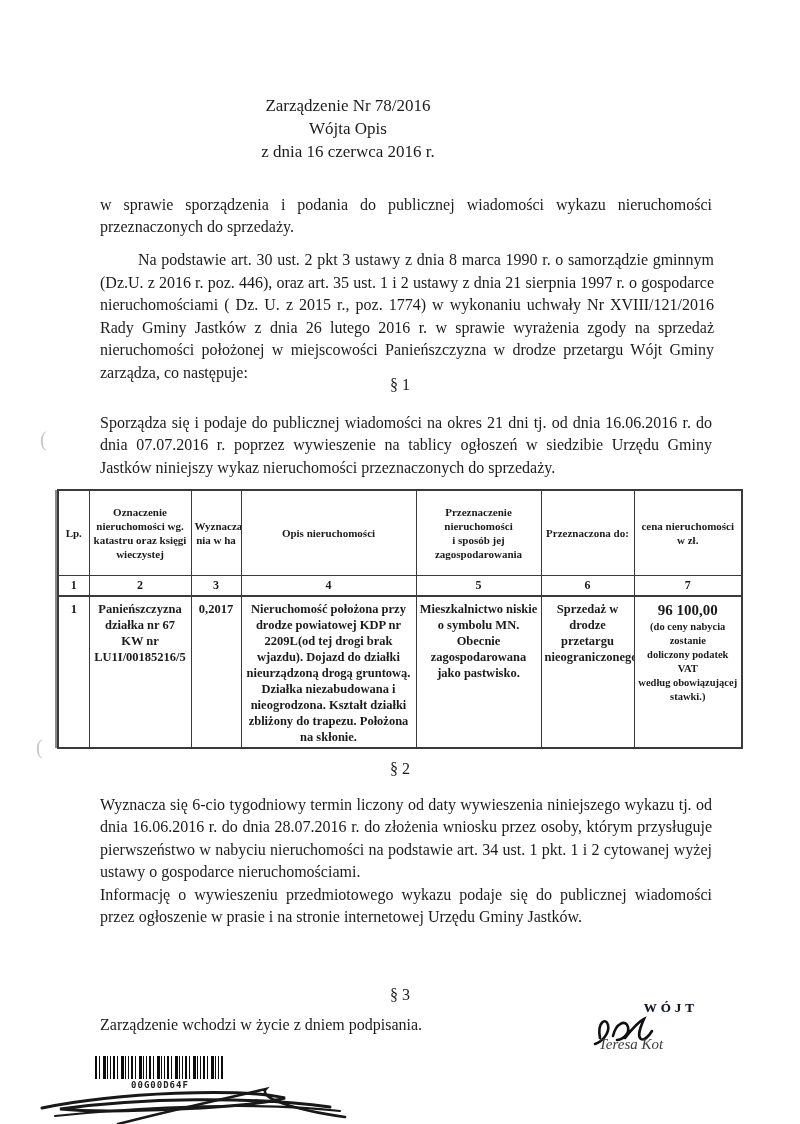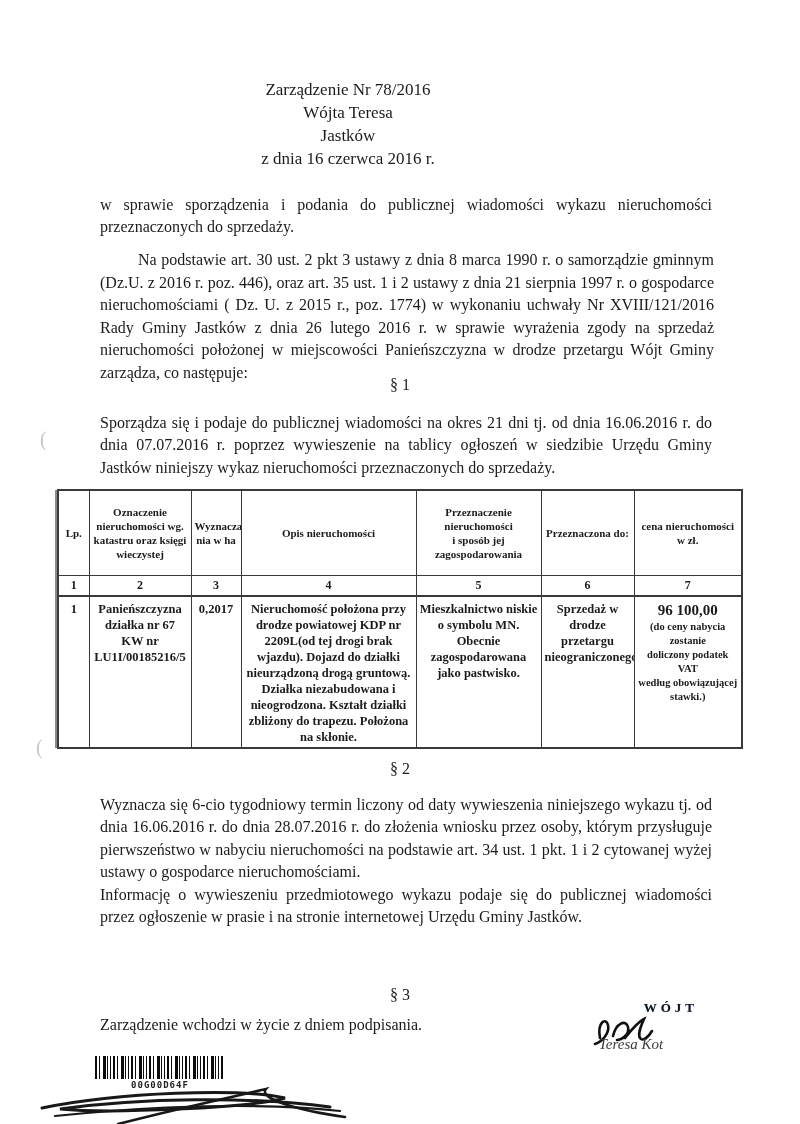--- a/index.html
+++ b/index.html
@@ -4,21 +4,21 @@
 <style>
   html,body{margin:0;padding:0;background:#e8e8e8;}
   .page{
     position:relative;width:800px;height:1124px;background:#ffffff;
     font-family:"Liberation Serif","DejaVu Serif",serif;color:#1b1b1b;
     overflow:hidden;margin:0 auto;
   }
   .abs{position:absolute;}
   .just{text-align:justify;}
   .pre{white-space:pre-line;}
-  .title-block{top:78px;left:0;width:696px;font-size:17px;line-height:23px;text-align:center;}
+  .title-block{top:94px;left:0;width:696px;font-size:17px;line-height:23px;text-align:center;}
   .subject{top:194px;left:100px;width:612px;font-size:16px;line-height:22px;}
   .legal{top:249px;left:100px;width:614px;font-size:16px;line-height:22.6px;text-indent:38px;}
   .sec-head{left:0;width:800px;text-align:center;font-size:16px;}
   .body-par{left:100px;width:612px;font-size:16px;line-height:22.4px;}
   
   table.wykaz{
     position:absolute;top:489px;left:57px;width:684px;border-collapse:collapse;
     table-layout:fixed;border:2px solid #3a3a3a;
     box-shadow:-3px 0 0 -1px #8a8a8a;
   }
@@ -56,22 +56,21 @@
   .bottom-scribble{top:1086px;left:0;}
   .artifact{color:#c6c6c6;font-size:20px;}
 </style>
 </head>
 <body>
 
 <div class="page">
 
   <div class="abs title-block">
     <div>Zarządzenie Nr  78/2016</div>
-    <div>Wójta Teresa</div>
-    <div>Jastków</div>
+    <div>Wójta Opis</div>
     <div>z dnia 16 czerwca 2016 r.</div>
   </div>
 
   <div class="abs subject just">w sprawie sporządzenia i podania do publicznej wiadomości wykazu nieruchomości przeznaczonych do sprzedaży.</div>
 
   <div class="abs legal just">Na podstawie art. 30 ust. 2 pkt 3 ustawy z dnia 8 marca 1990 r. o samorządzie gminnym (Dz.U. z 2016 r. poz. 446),  oraz art. 35 ust. 1 i 2 ustawy z dnia 21 sierpnia 1997 r. o gospodarce nieruchomościami ( Dz. U. z 2015 r., poz. 1774) w wykonaniu uchwały Nr XVIII/121/2016 Rady Gminy Jastków z dnia 26 lutego 2016 r. w sprawie wyrażenia zgody na sprzedaż nieruchomości położonej w miejscowości Panieńszczyzna w drodze przetargu Wójt Gminy zarządza, co następuje:</div>
 
   <div class="abs sec-head" style="top:376px;">§ 1</div>
   <div class="abs body-par just" style="top:412px;">Sporządza się i podaje do publicznej wiadomości na okres 21 dni tj. od dnia 16.06.2016 r. do dnia 07.07.2016 r. poprzez wywieszenie na tablicy ogłoszeń w siedzibie Urzędu Gminy Jastków niniejszy wykaz nieruchomości przeznaczonych do sprzedaży.</div>
 

